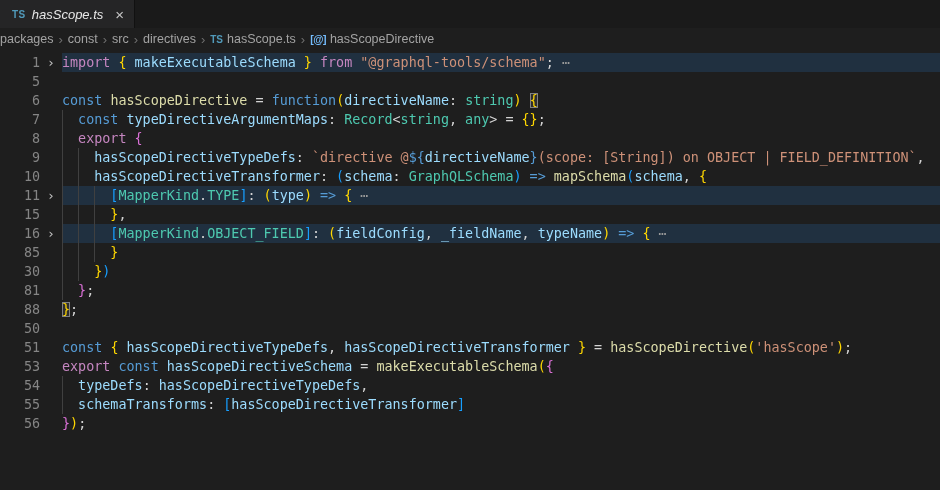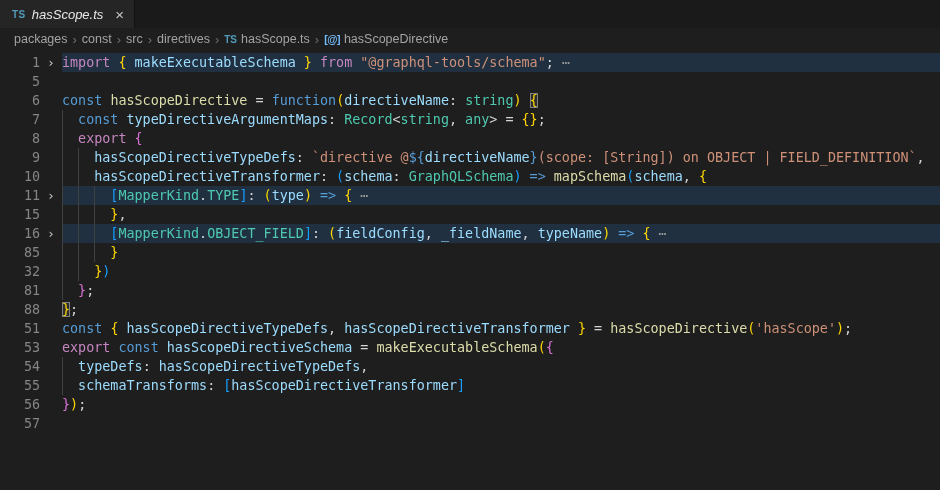--- a/index.html
+++ b/index.html
@@ -12,21 +12,21 @@
   .tabbar { height: 28px; background: #1a1a1a; display: flex; align-items: stretch; flex: 0 0 28px; }
   .tab { background: #252526; display: flex; align-items: center; padding: 0 10px 0 12px; gap: 6px;
          border-right: 1px solid #111; cursor: pointer; }
   .tab-ficon { color: #519aba; font-size: 10px; font-weight: bold; letter-spacing: 0.5px; }
   .tab-title { color: #e8e8e8; font-size: 13px; font-style: italic; }
   .tab-close { color: #c5c5c5; font-size: 15px; margin-left: 6px; line-height: 1; }
   .tab-rest { flex: 1; background: #1a1a1a; }
 
   
   .breadcrumbs { height: 22px; background: #1e1e1e; display: flex; align-items: center;
-                 padding-left: 14px; flex: 0 0 22px; }
+                 flex: 0 0 22px; }
   .bc-item { color: #a3a3a3; font-size: 12.5px; cursor: pointer; display: flex; align-items: center; gap: 4px; }
   .bc-sep { color: #6e6e6e; font-size: 13px; margin: 0 5px; }
   .bc-ts { color: #519aba; font-size: 10px; font-weight: bold; }
   .bc-sym { color: #75beff; font-size: 10.5px; font-weight: bold; letter-spacing: -0.5px; }
 
   
   .editor { flex: 1; padding-top: 3px; font-family: "DejaVu Sans Mono", "Liberation Mono", monospace;
             font-size: 13.4px; position: relative; overflow: hidden; }
   .row { display: flex; height: 19px; line-height: 19px; white-space: pre; }
   .gutter-num { width: 40px; text-align: right; color: #858585; flex: 0 0 40px; }
@@ -84,24 +84,24 @@
       <div class="row"><span class="gutter-num">5</span><span class="gutter-fold"></span><span class="code"></span></div>
       <div class="row"><span class="gutter-num">6</span><span class="gutter-fold"></span><span class="code"><span class="tk" style="color: rgb(86, 156, 214);">const </span><span class="tk" style="color: rgb(220, 220, 170);">hasScopeDirective</span><span class="tk" style="color: rgb(212, 212, 212);"> = </span><span class="tk" style="color: rgb(86, 156, 214);">function</span><span class="tk" style="color: rgb(255, 215, 0);">(</span><span class="tk" style="color: rgb(156, 220, 254);">directiveName</span><span class="tk" style="color: rgb(212, 212, 212);">: </span><span class="tk" style="color: rgb(78, 201, 176);">string</span><span class="tk" style="color: rgb(255, 215, 0);">)</span><span class="tk" style="color: rgb(212, 212, 212);"> </span><span class="tk box" style="color: rgb(255, 215, 0);">{</span></span></div>
       <div class="row"><span class="gutter-num">7</span><span class="gutter-fold"></span><span class="code"><span class="guide" style="left: 0px;"></span><span class="tk" style="color: rgb(86, 156, 214);">  const </span><span class="tk" style="color: rgb(156, 220, 254);">typeDirectiveArgumentMaps</span><span class="tk" style="color: rgb(212, 212, 212);">: </span><span class="tk" style="color: rgb(78, 201, 176);">Record</span><span class="tk" style="color: rgb(212, 212, 212);">&lt;</span><span class="tk" style="color: rgb(78, 201, 176);">string</span><span class="tk" style="color: rgb(212, 212, 212);">, </span><span class="tk" style="color: rgb(78, 201, 176);">any</span><span class="tk" style="color: rgb(212, 212, 212);">&gt; = </span><span class="tk" style="color: rgb(255, 215, 0);">{}</span><span class="tk" style="color: rgb(212, 212, 212);">;</span></span></div>
       <div class="row"><span class="gutter-num">8</span><span class="gutter-fold"></span><span class="code"><span class="guide" style="left: 0px;"></span><span class="tk" style="color: rgb(197, 134, 192);">  export </span><span class="tk" style="color: rgb(218, 112, 214);">{</span></span></div>
       <div class="row"><span class="gutter-num">9</span><span class="gutter-fold"></span><span class="code"><span class="guide" style="left: 0px;"></span><span class="guide" style="left: 16.14px;"></span><span class="tk" style="color: rgb(156, 220, 254);">    hasScopeDirectiveTypeDefs</span><span class="tk" style="color: rgb(212, 212, 212);">: </span><span class="tk" style="color: rgb(206, 145, 120);">`directive @</span><span class="tk" style="color: rgb(86, 156, 214);">${</span><span class="tk" style="color: rgb(156, 220, 254);">directiveName</span><span class="tk" style="color: rgb(86, 156, 214);">}</span><span class="tk" style="color: rgb(206, 145, 120);">(scope: [String]) on OBJECT | FIELD_DEFINITION`</span><span class="tk" style="color: rgb(212, 212, 212);">,</span></span></div>
       <div class="row"><span class="gutter-num">10</span><span class="gutter-fold"></span><span class="code"><span class="guide" style="left: 0px;"></span><span class="guide" style="left: 16.14px;"></span><span class="tk" style="color: rgb(156, 220, 254);">    hasScopeDirectiveTransformer</span><span class="tk" style="color: rgb(212, 212, 212);">: </span><span class="tk" style="color: rgb(23, 159, 255);">(</span><span class="tk" style="color: rgb(156, 220, 254);">schema</span><span class="tk" style="color: rgb(212, 212, 212);">: </span><span class="tk" style="color: rgb(78, 201, 176);">GraphQLSchema</span><span class="tk" style="color: rgb(23, 159, 255);">)</span><span class="tk" style="color: rgb(86, 156, 214);"> =&gt; </span><span class="tk" style="color: rgb(220, 220, 170);">mapSchema</span><span class="tk" style="color: rgb(23, 159, 255);">(</span><span class="tk" style="color: rgb(156, 220, 254);">schema</span><span class="tk" style="color: rgb(212, 212, 212);">, </span><span class="tk" style="color: rgb(255, 215, 0);">{</span></span></div>
       <div class="row hl"><span class="gutter-num">11</span><span class="gutter-fold">›</span><span class="code"><span class="guide" style="left: 0px;"></span><span class="guide" style="left: 16.14px;"></span><span class="guide" style="left: 32.28px;"></span><span class="tk" style="color: rgb(23, 159, 255);">      [</span><span class="tk" style="color: rgb(78, 201, 176);">MapperKind</span><span class="tk" style="color: rgb(212, 212, 212);">.</span><span class="tk" style="color: rgb(78, 201, 176);">TYPE</span><span class="tk" style="color: rgb(23, 159, 255);">]</span><span class="tk" style="color: rgb(212, 212, 212);">: </span><span class="tk" style="color: rgb(255, 215, 0);">(</span><span class="tk" style="color: rgb(156, 220, 254);">type</span><span class="tk" style="color: rgb(255, 215, 0);">)</span><span class="tk" style="color: rgb(86, 156, 214);"> =&gt; </span><span class="tk" style="color: rgb(255, 215, 0);">{</span><span class="tk" style="color: rgb(153, 153, 153);"> ⋯</span></span></div>
       <div class="row"><span class="gutter-num">15</span><span class="gutter-fold"></span><span class="code"><span class="guide" style="left: 0px;"></span><span class="guide" style="left: 16.14px;"></span><span class="guide" style="left: 32.28px;"></span><span class="tk" style="color: rgb(255, 215, 0);">      }</span><span class="tk" style="color: rgb(212, 212, 212);">,</span></span></div>
       <div class="row hl"><span class="gutter-num">16</span><span class="gutter-fold">›</span><span class="code"><span class="guide" style="left: 0px;"></span><span class="guide" style="left: 16.14px;"></span><span class="guide" style="left: 32.28px;"></span><span class="tk" style="color: rgb(23, 159, 255);">      [</span><span class="tk" style="color: rgb(78, 201, 176);">MapperKind</span><span class="tk" style="color: rgb(212, 212, 212);">.</span><span class="tk" style="color: rgb(78, 201, 176);">OBJECT_FIELD</span><span class="tk" style="color: rgb(23, 159, 255);">]</span><span class="tk" style="color: rgb(212, 212, 212);">: </span><span class="tk" style="color: rgb(255, 215, 0);">(</span><span class="tk" style="color: rgb(156, 220, 254);">fieldConfig</span><span class="tk" style="color: rgb(212, 212, 212);">, </span><span class="tk" style="color: rgb(156, 220, 254);">_fieldName</span><span class="tk" style="color: rgb(212, 212, 212);">, </span><span class="tk" style="color: rgb(156, 220, 254);">typeName</span><span class="tk" style="color: rgb(255, 215, 0);">)</span><span class="tk" style="color: rgb(86, 156, 214);"> =&gt; </span><span class="tk" style="color: rgb(255, 215, 0);">{</span><span class="tk" style="color: rgb(153, 153, 153);"> ⋯</span></span></div>
       <div class="row"><span class="gutter-num">85</span><span class="gutter-fold"></span><span class="code"><span class="guide" style="left: 0px;"></span><span class="guide" style="left: 16.14px;"></span><span class="guide" style="left: 32.28px;"></span><span class="tk" style="color: rgb(255, 215, 0);">      }</span></span></div>
-      <div class="row"><span class="gutter-num">32</span><span class="gutter-fold"></span><span class="code"><span class="guide" style="left: 0px;"></span><span class="guide" style="left: 16.14px;"></span><span class="tk" style="color: rgb(255, 215, 0);">    }</span><span class="tk" style="color: rgb(23, 159, 255);">)</span></span></div>
+      <div class="row"><span class="gutter-num">30</span><span class="gutter-fold"></span><span class="code"><span class="guide" style="left: 0px;"></span><span class="guide" style="left: 16.14px;"></span><span class="tk" style="color: rgb(255, 215, 0);">    }</span><span class="tk" style="color: rgb(23, 159, 255);">)</span></span></div>
       <div class="row"><span class="gutter-num">81</span><span class="gutter-fold"></span><span class="code"><span class="guide" style="left: 0px;"></span><span class="tk" style="color: rgb(218, 112, 214);">  }</span><span class="tk" style="color: rgb(212, 212, 212);">;</span></span></div>
       <div class="row"><span class="gutter-num">88</span><span class="gutter-fold"></span><span class="code"><span class="tk box" style="color: rgb(255, 215, 0);">}</span><span class="tk" style="color: rgb(212, 212, 212);">;</span></span></div>
+      <div class="row"><span class="gutter-num">50</span><span class="gutter-fold"></span><span class="code"></span></div>
       <div class="row"><span class="gutter-num">51</span><span class="gutter-fold"></span><span class="code"><span class="tk" style="color: rgb(86, 156, 214);">const </span><span class="tk" style="color: rgb(255, 215, 0);">{ </span><span class="tk" style="color: rgb(156, 220, 254);">hasScopeDirectiveTypeDefs</span><span class="tk" style="color: rgb(212, 212, 212);">, </span><span class="tk" style="color: rgb(156, 220, 254);">hasScopeDirectiveTransformer</span><span class="tk" style="color: rgb(255, 215, 0);"> }</span><span class="tk" style="color: rgb(212, 212, 212);"> = </span><span class="tk" style="color: rgb(220, 220, 170);">hasScopeDirective</span><span class="tk" style="color: rgb(255, 215, 0);">(</span><span class="tk" style="color: rgb(206, 145, 120);">'hasScope'</span><span class="tk" style="color: rgb(255, 215, 0);">)</span><span class="tk" style="color: rgb(212, 212, 212);">;</span></span></div>
       <div class="row"><span class="gutter-num">53</span><span class="gutter-fold"></span><span class="code"><span class="tk" style="color: rgb(197, 134, 192);">export </span><span class="tk" style="color: rgb(86, 156, 214);">const </span><span class="tk" style="color: rgb(156, 220, 254);">hasScopeDirectiveSchema</span><span class="tk" style="color: rgb(212, 212, 212);"> = </span><span class="tk" style="color: rgb(220, 220, 170);">makeExecutableSchema</span><span class="tk" style="color: rgb(255, 215, 0);">(</span><span class="tk" style="color: rgb(218, 112, 214);">{</span></span></div>
       <div class="row"><span class="gutter-num">54</span><span class="gutter-fold"></span><span class="code"><span class="guide" style="left: 0px;"></span><span class="tk" style="color: rgb(156, 220, 254);">  typeDefs</span><span class="tk" style="color: rgb(212, 212, 212);">: </span><span class="tk" style="color: rgb(156, 220, 254);">hasScopeDirectiveTypeDefs</span><span class="tk" style="color: rgb(212, 212, 212);">,</span></span></div>
       <div class="row"><span class="gutter-num">55</span><span class="gutter-fold"></span><span class="code"><span class="guide" style="left: 0px;"></span><span class="tk" style="color: rgb(156, 220, 254);">  schemaTransforms</span><span class="tk" style="color: rgb(212, 212, 212);">: </span><span class="tk" style="color: rgb(23, 159, 255);">[</span><span class="tk" style="color: rgb(156, 220, 254);">hasScopeDirectiveTransformer</span><span class="tk" style="color: rgb(23, 159, 255);">]</span></span></div>
       <div class="row"><span class="gutter-num">56</span><span class="gutter-fold"></span><span class="code"><span class="tk" style="color: rgb(218, 112, 214);">}</span><span class="tk" style="color: rgb(255, 215, 0);">)</span><span class="tk" style="color: rgb(212, 212, 212);">;</span></span></div>
-      <div class="row"><span class="gutter-num">57</span><span class="gutter-fold"></span><span class="code"></span></div>
     </div>
 
 </div>
 
 </body></html>

